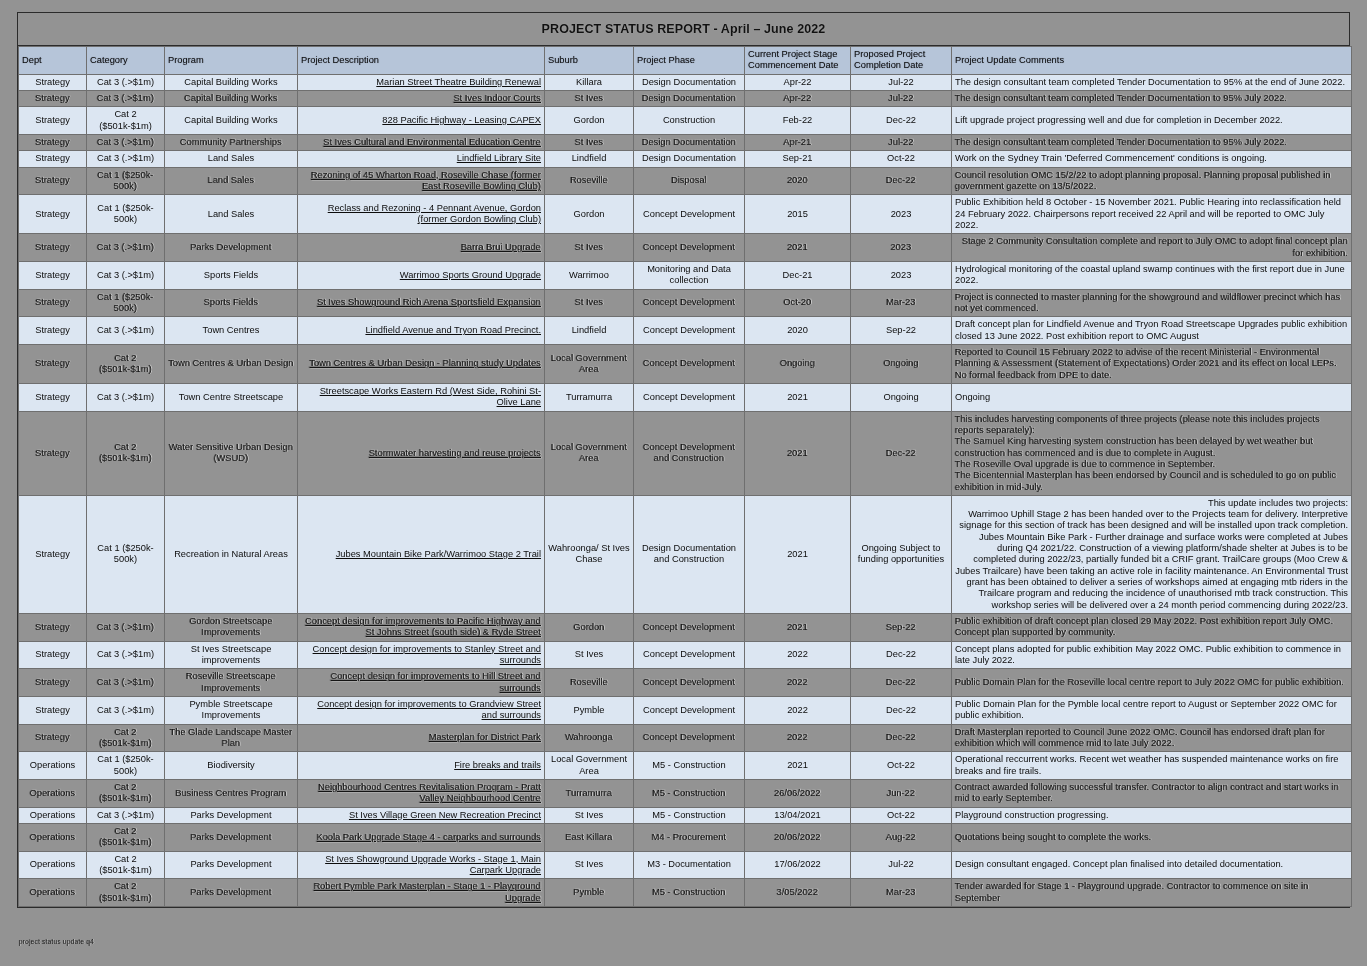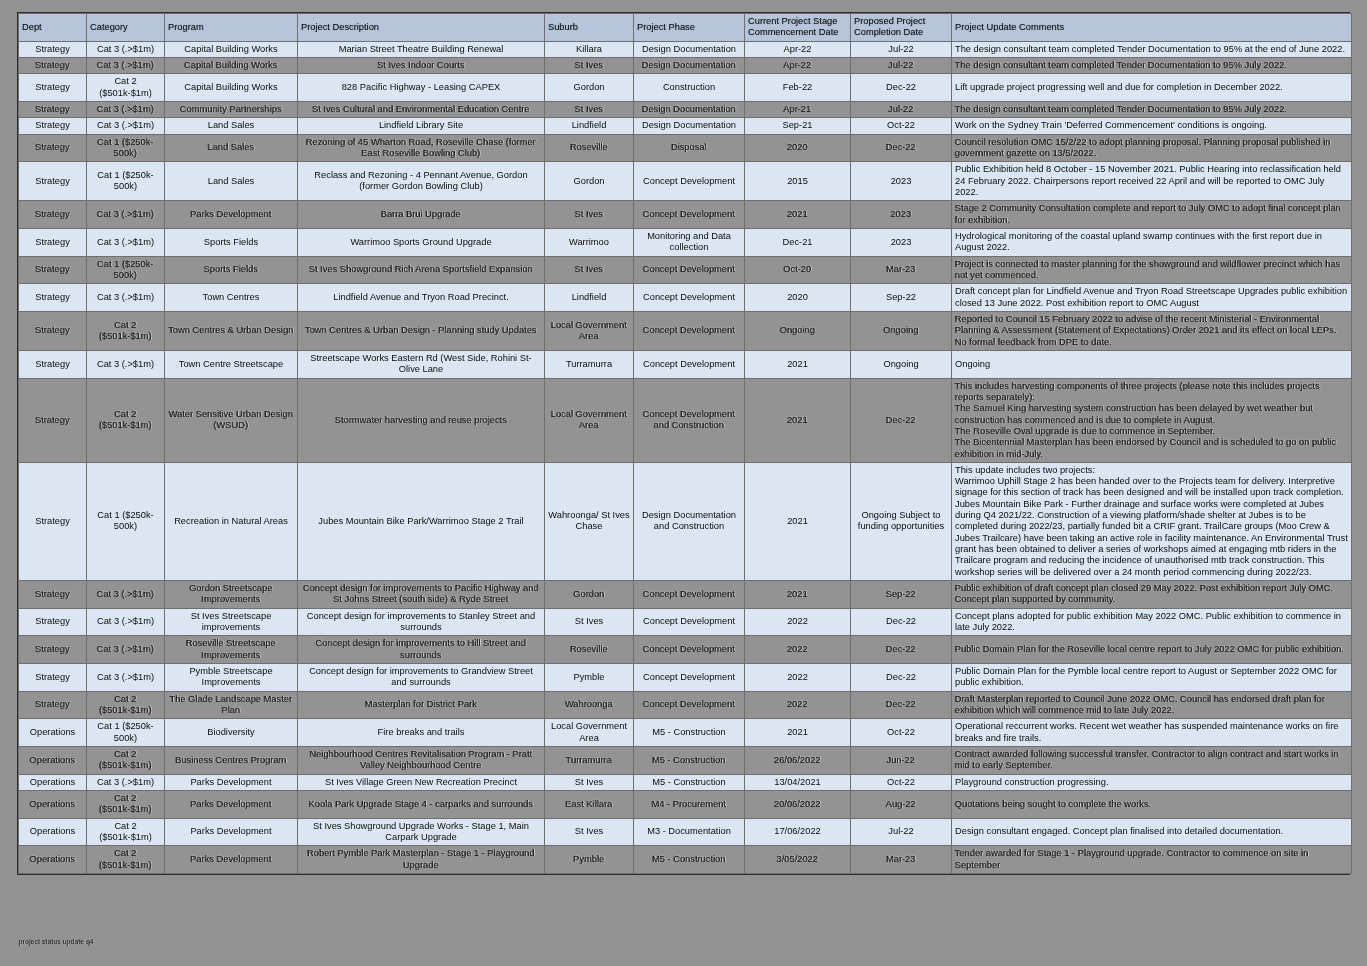--- a/index.html
+++ b/index.html
@@ -73,21 +73,21 @@
   col.c-sub    { width: 89px; }
   col.c-phase  { width: 111px; }
   col.c-start  { width: 106px; }
   col.c-end    { width: 101px; }
   col.c-comm   { width: 400px; }
 
   tbody tr.light td { background: #dce6f2; }
   tbody tr.dark  td { background: #939393; }
 
   td.c-center { text-align: center; }
-  td.c-left   { text-align: center; }
+  td.c-left   { text-align: right; text-decoration: underline; }
 
   
   tr.dark td {
     color: #141414;
     text-shadow:
       0.7px 0.4px 0 rgba(255,255,255,0.55),
       -0.7px -0.4px 0 rgba(20,20,20,0.55),
       0.9px -0.6px 0 rgba(190,190,190,0.4);
     filter: blur(0.22px);
   }
@@ -108,20 +108,23 @@
   }
   .comm { text-align: left; padding-left: 4px; }
 </style>
 </head>
 <body>
 
 <div id="page">
 
   <div class="sheet">
 
+    <div class="title-bar">
+      <div class="title-text">PROJECT STATUS REPORT - April – June 2022</div>
+    </div>
 
     <table class="grid">
       <colgroup>
         <col class="c-dept">
           <col class="c-cat">
           <col class="c-prog">
           <col class="c-desc">
         <col class="c-sub">
           <col class="c-phase">
           <col class="c-start">
@@ -221,32 +224,32 @@
           </tr>
           <tr class="dark">
             <td class="c-center">Strategy</td>
             <td class="c-center">Cat 3 (.&gt;$1m)</td>
             <td class="c-center">Parks Development</td>
             <td class="c-left">Barra Brui Upgrade</td>
             <td class="c-center">St Ives</td>
             <td class="c-center">Concept Development</td>
             <td class="c-center sep-left">2021</td>
             <td class="c-center">2023</td>
-            <td class="comm sep-left" style="white-space: pre-line;">Stage 2 Community Consultation complete and report to July OMC to adopt final concept plan for exhibition.</td>
+            <td class="comm sep-left" style="white-space: pre-line; text-align: right;">Stage 2 Community Consultation complete and report to July OMC to adopt final concept plan for exhibition.</td>
           </tr>
           <tr class="light">
             <td class="c-center">Strategy</td>
             <td class="c-center">Cat 3 (.&gt;$1m)</td>
             <td class="c-center">Sports Fields</td>
             <td class="c-left">Warrimoo Sports Ground Upgrade</td>
             <td class="c-center">Warrimoo</td>
             <td class="c-center">Monitoring and Data collection</td>
             <td class="c-center sep-left">Dec-21</td>
             <td class="c-center">2023</td>
-            <td class="comm sep-left" style="white-space: pre-line;">Hydrological monitoring of the coastal upland swamp continues with the first report due in August 2022.</td>
+            <td class="comm sep-left" style="white-space: pre-line;">Hydrological monitoring of the coastal upland swamp continues with the first report due in June 2022.</td>
           </tr>
           <tr class="dark">
             <td class="c-center">Strategy</td>
             <td class="c-center">Cat 1 ($250k-500k)</td>
             <td class="c-center">Sports Fields</td>
             <td class="c-left">St Ives Showground Rich Arena Sportsfield Expansion</td>
             <td class="c-center">St Ives</td>
             <td class="c-center">Concept Development</td>
             <td class="c-center sep-left">Oct-20</td>
             <td class="c-center">Mar-23</td>
@@ -301,21 +304,21 @@
           </tr>
           <tr class="light">
             <td class="c-center">Strategy</td>
             <td class="c-center">Cat 1 ($250k-500k)</td>
             <td class="c-center">Recreation in Natural Areas</td>
             <td class="c-left">Jubes Mountain Bike Park/Warrimoo Stage 2 Trail</td>
             <td class="c-center">Wahroonga/ St Ives Chase</td>
             <td class="c-center">Design Documentation and Construction</td>
             <td class="c-center sep-left">2021</td>
             <td class="c-center">Ongoing Subject to funding opportunities</td>
-            <td class="comm sep-left" style="white-space: pre-line;">This update includes two projects:
+            <td class="comm sep-left" style="white-space: pre-line; text-align: right;">This update includes two projects:
 Warrimoo Uphill Stage 2 has been handed over to the Projects team for delivery. Interpretive signage for this section of track has been designed and will be installed upon track completion.
 Jubes Mountain Bike Park - Further drainage and surface works were completed at Jubes during Q4 2021/22. Construction of a viewing platform/shade shelter at Jubes is to be completed during 2022/23, partially funded bit a CRIF grant. TrailCare groups (Moo Crew &amp; Jubes Trailcare) have been taking an active role in facility maintenance. An Environmental Trust grant has been obtained to deliver a series of workshops aimed at engaging mtb riders in the Trailcare program and reducing the incidence of unauthorised mtb track construction. This workshop series will be delivered over a 24 month period commencing during 2022/23.</td>
           </tr>
           <tr class="dark">
             <td class="c-center">Strategy</td>
             <td class="c-center">Cat 3 (.&gt;$1m)</td>
             <td class="c-center">Gordon Streetscape Improvements</td>
             <td class="c-left">Concept design for improvements to Pacific Highway and St Johns Street (south side) &amp; Ryde Street</td>
             <td class="c-center">Gordon</td>
             <td class="c-center">Concept Development</td>

